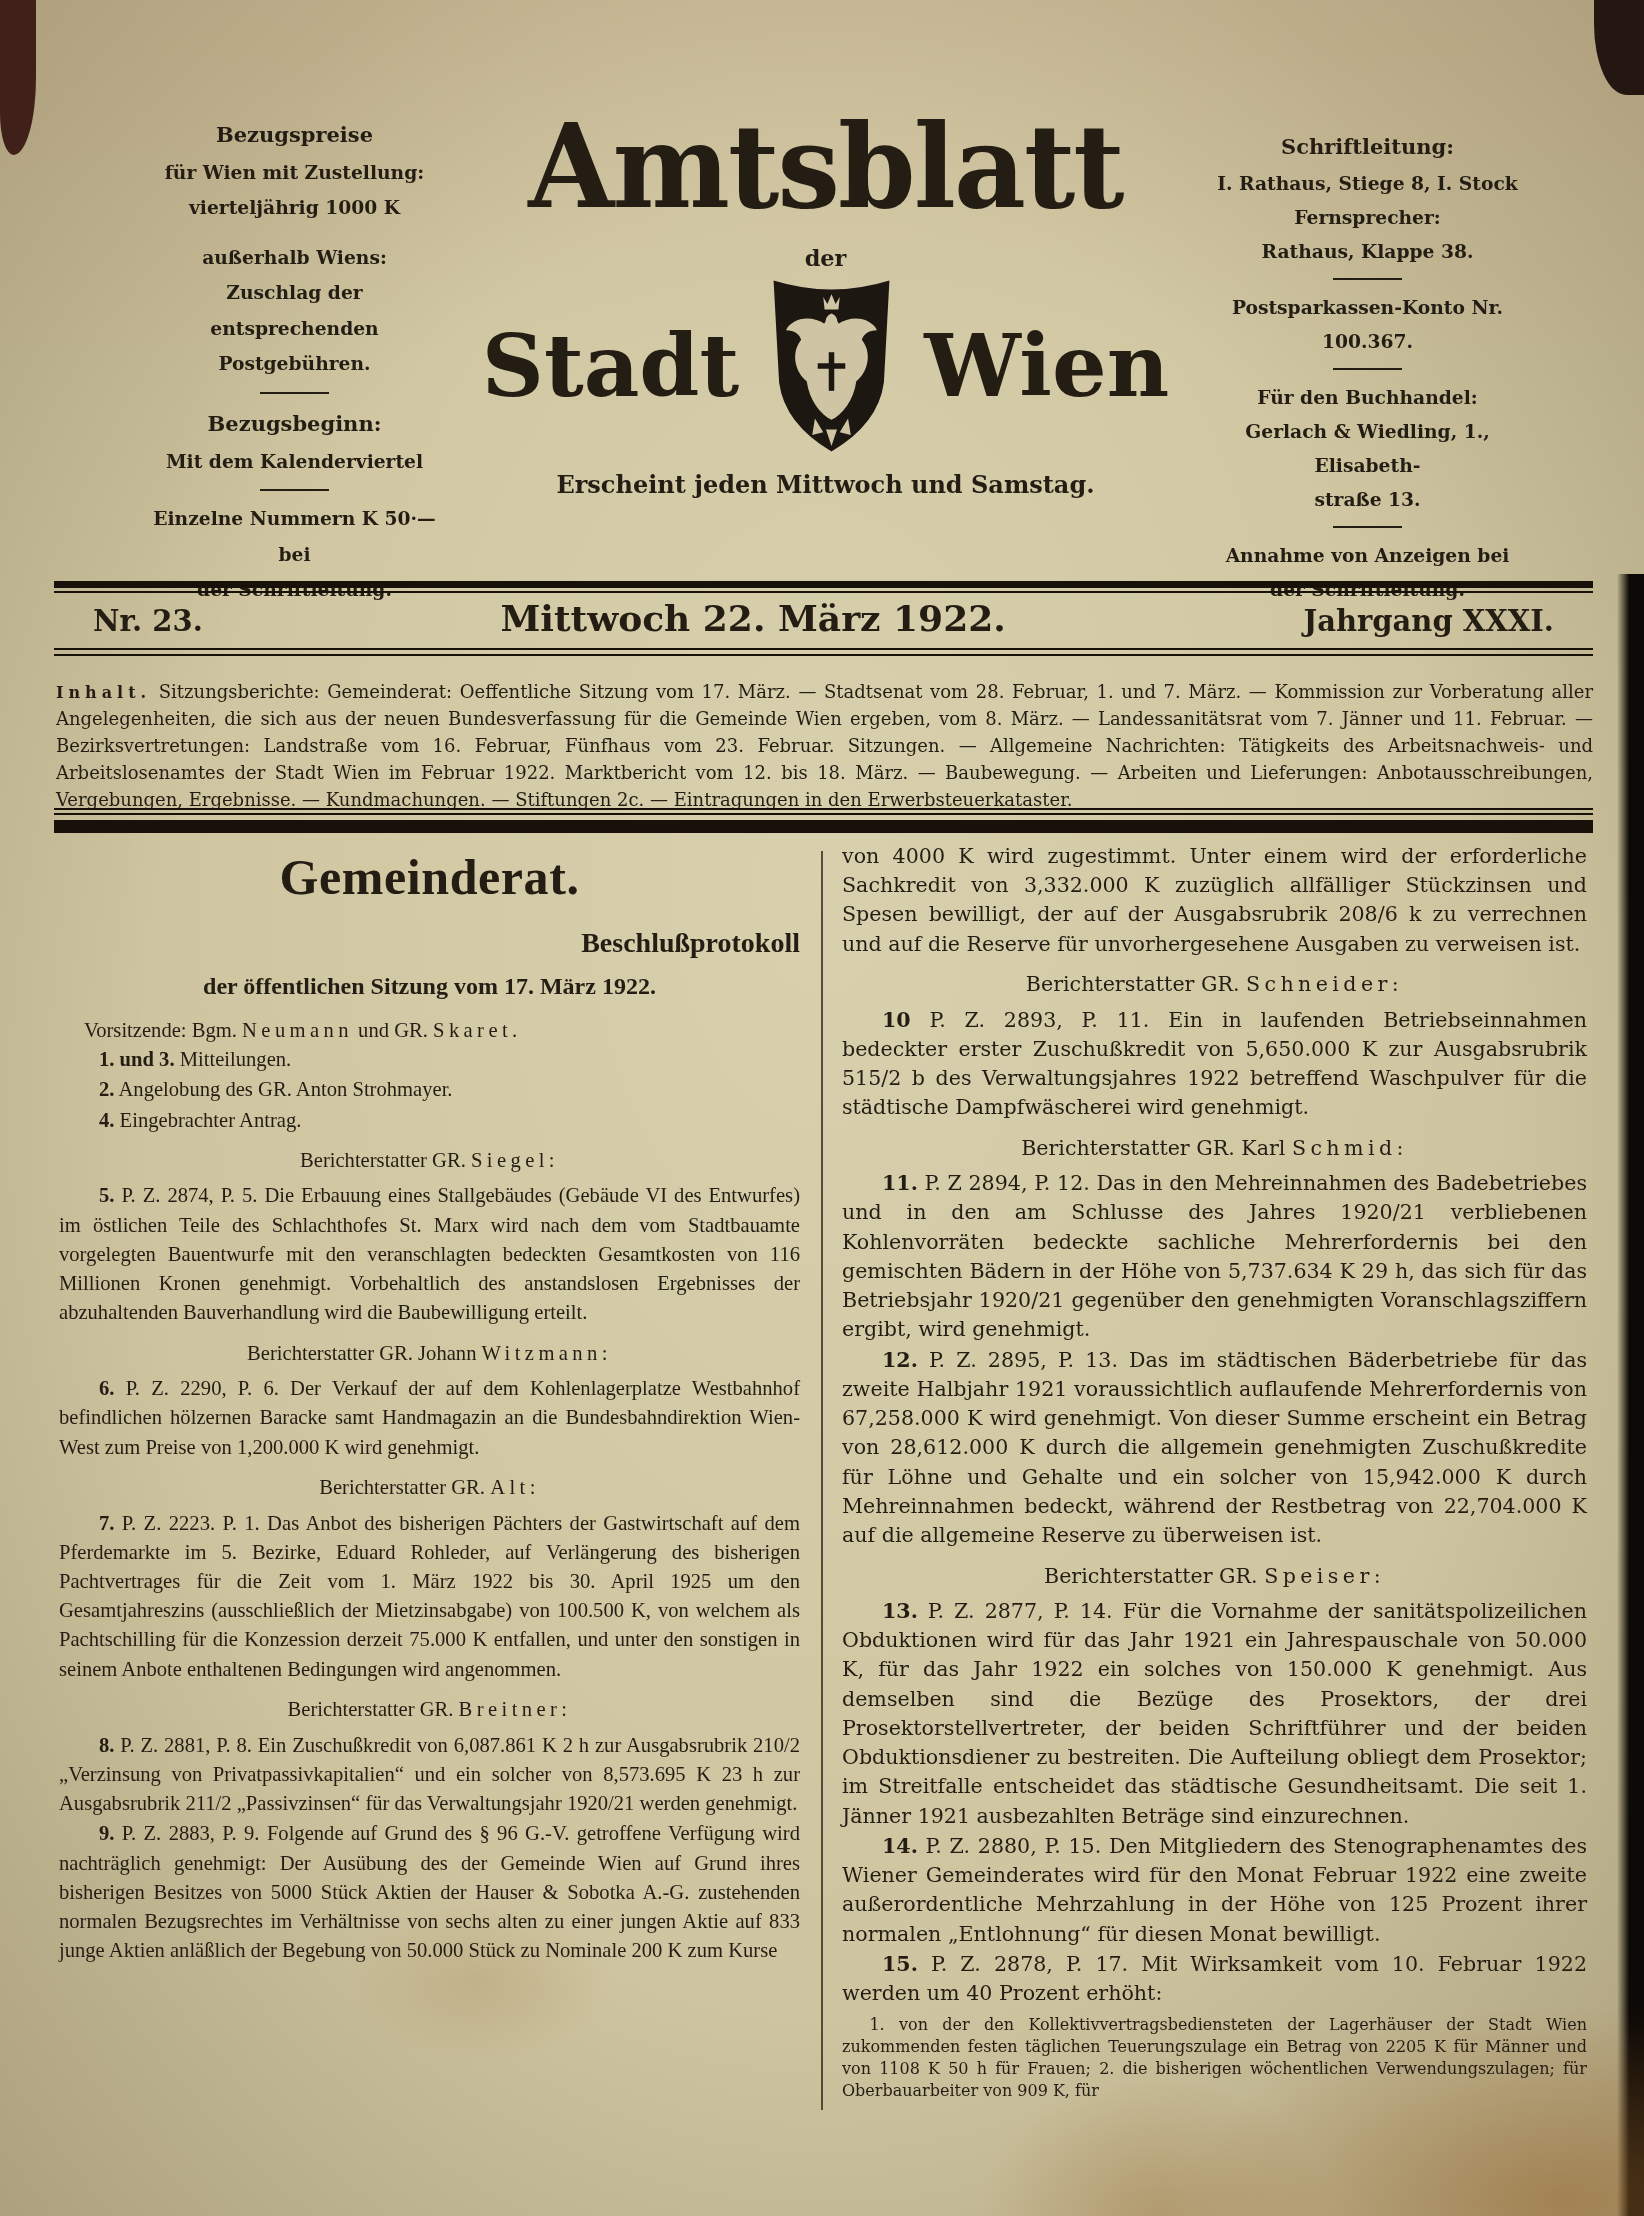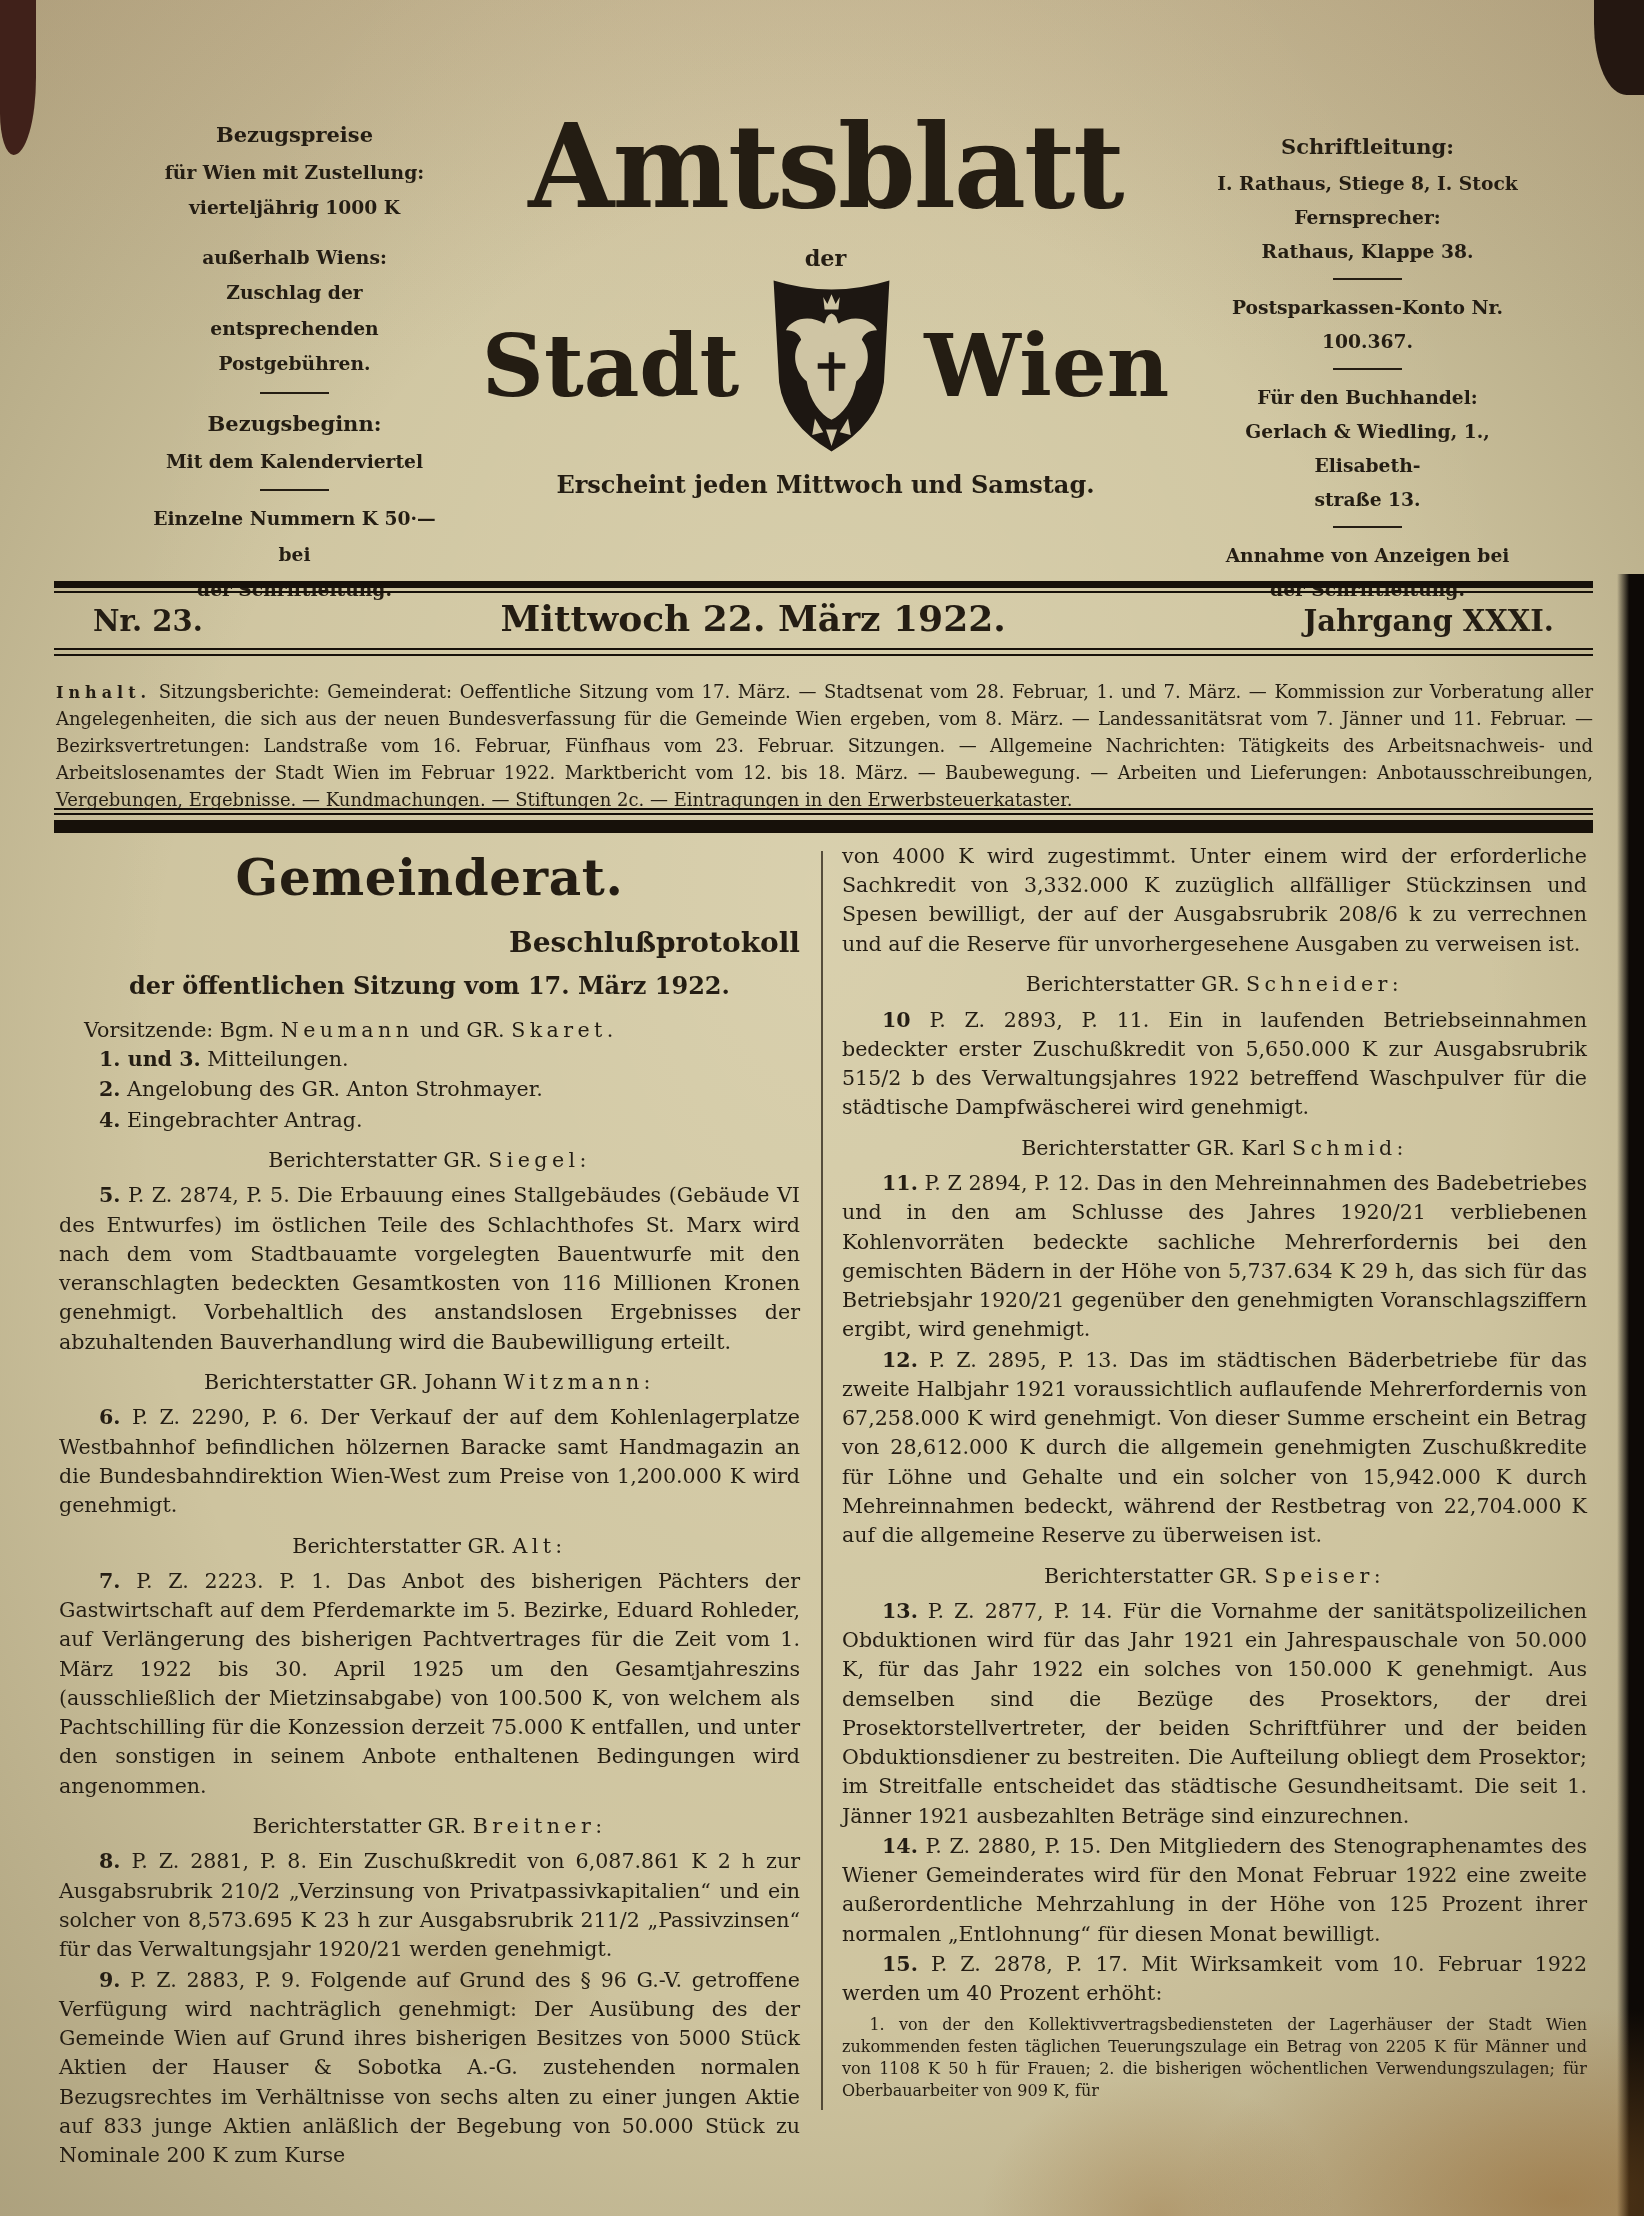--- a/index.html
+++ b/index.html
@@ -40,21 +40,21 @@
   .date-row{display:flex;justify-content:space-between;align-items:baseline;padding:3.7px 39px 6.2px 39px;}
   .issue,.volume{font-size:29px;font-weight:700;}
   .ddate{font-size:36px;font-weight:700;}
   
   .inhalt{left:56px;top:678px;width:1537px;font-size:18px;line-height:1.5;text-align:justify;}
   .inhalt-label{font-weight:700;letter-spacing:5px;font-size:16px;}
   .midrules{left:54px;top:808px;width:1539px;}
   .rule-heavy2{height:12.5px;background:#17110a;margin-top:5.6px;}
   
   .col{font-size:20.6px;line-height:1.42;text-align:justify;}
-  .col-left{left:59px;top:842px;width:741px;}
+  .col-left{left:59px;top:842px;width:741px;font-family:Liberation Serif, serif;}
   .col-right{left:842px;top:842px;width:745px;}
   .col-rule{left:821px;top:851px;width:1.9px;height:1259px;background:#2a2216;opacity:.75;}
   h1.gr{font-size:50px;font-weight:700;text-align:center;margin:0 0 10px;letter-spacing:0.6px;}
   h2.gr{font-size:28px;font-weight:700;text-align:right;margin:0 0 6.2px;}
   h3.gr{font-size:24px;font-weight:700;text-align:center;margin:0 0 12.5px;}
   p{margin:0;}
   .chair{text-indent:25px;}
   .item{text-indent:40px;margin-bottom:1.2px;}
   .cont{text-indent:0;}
   .num{font-weight:700;}

